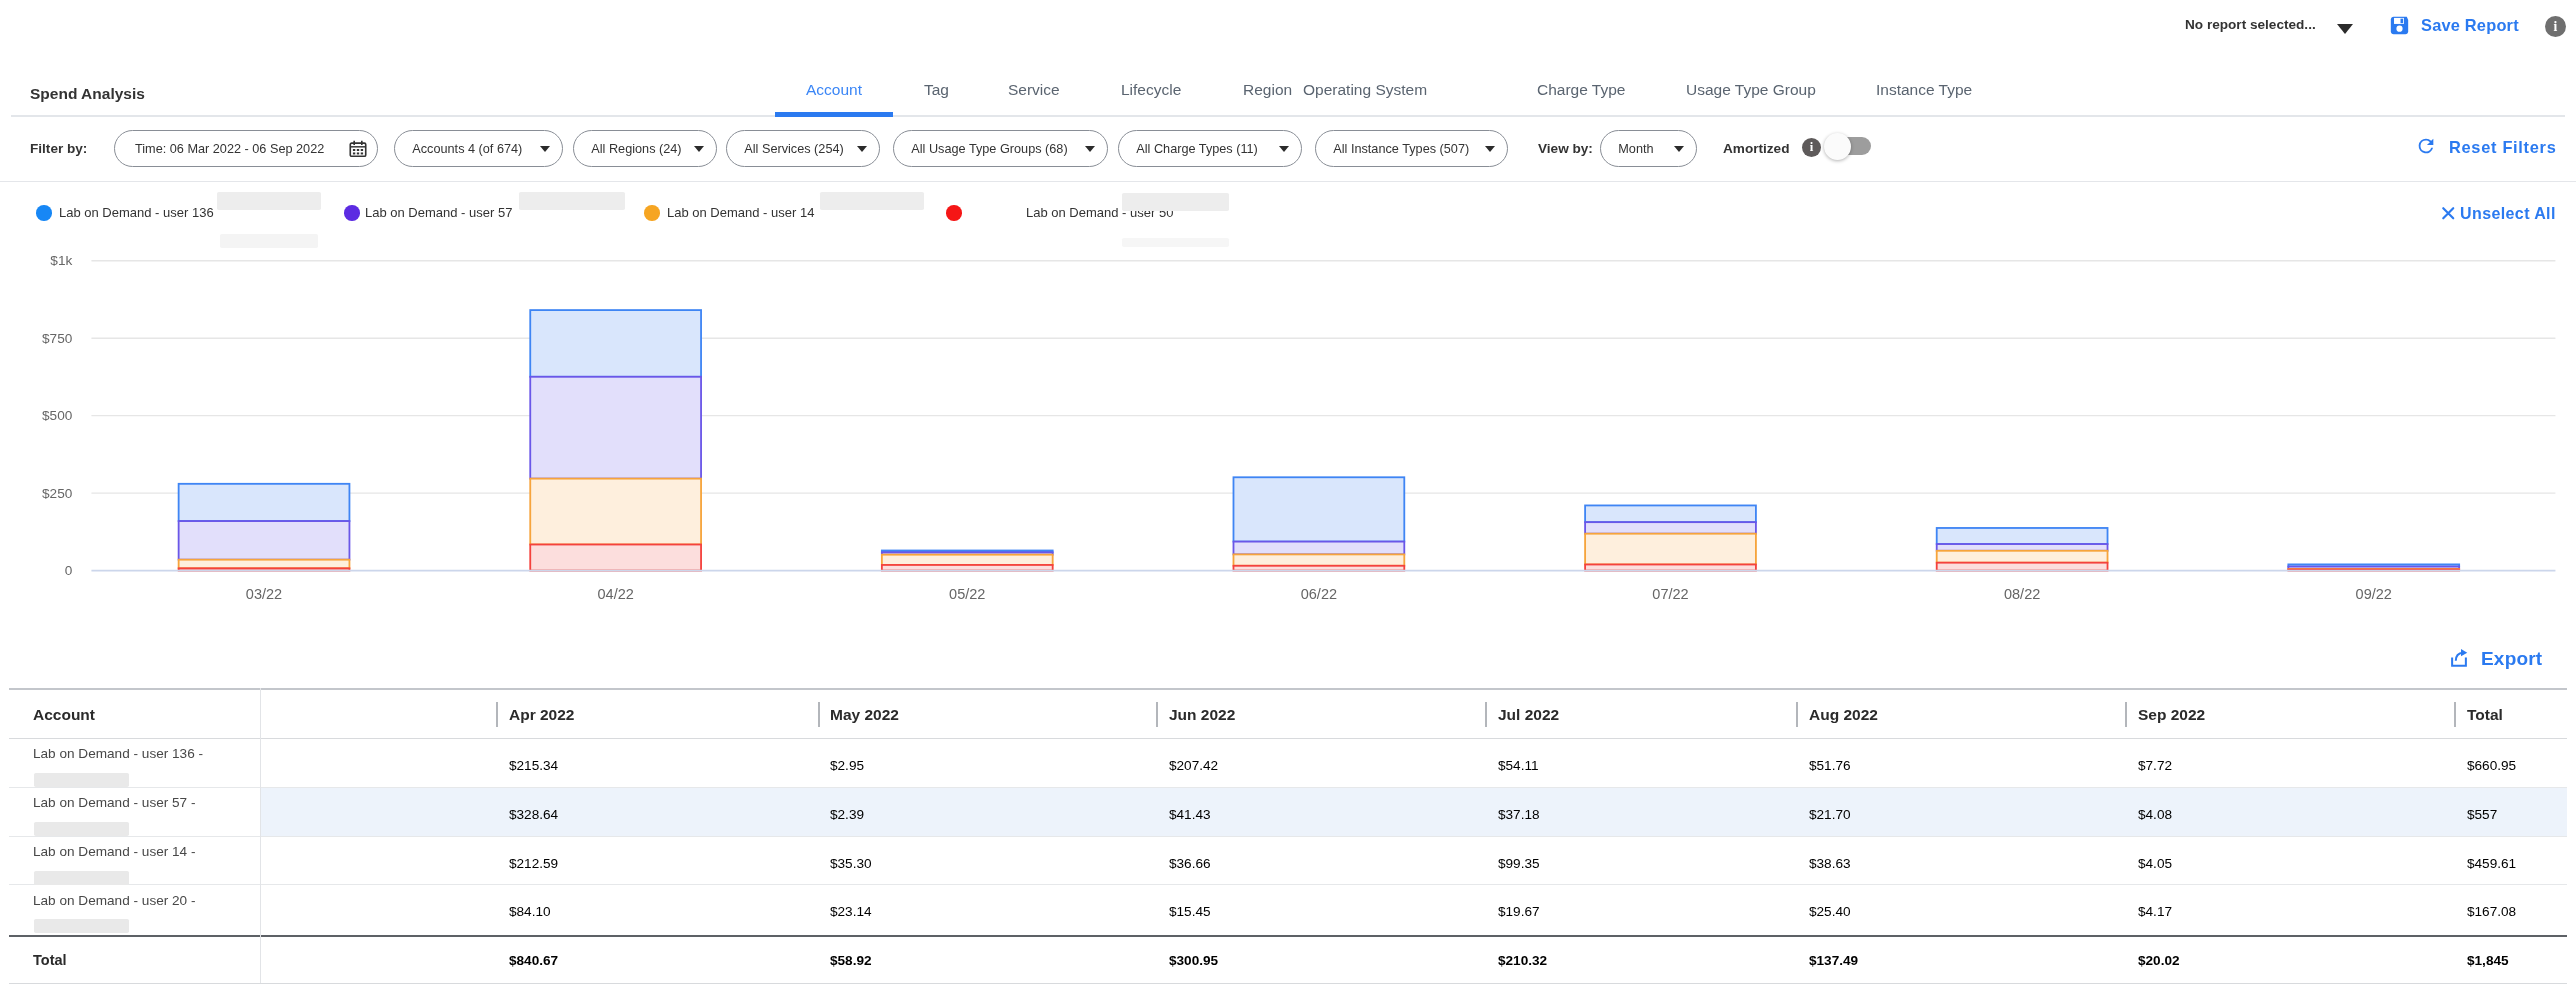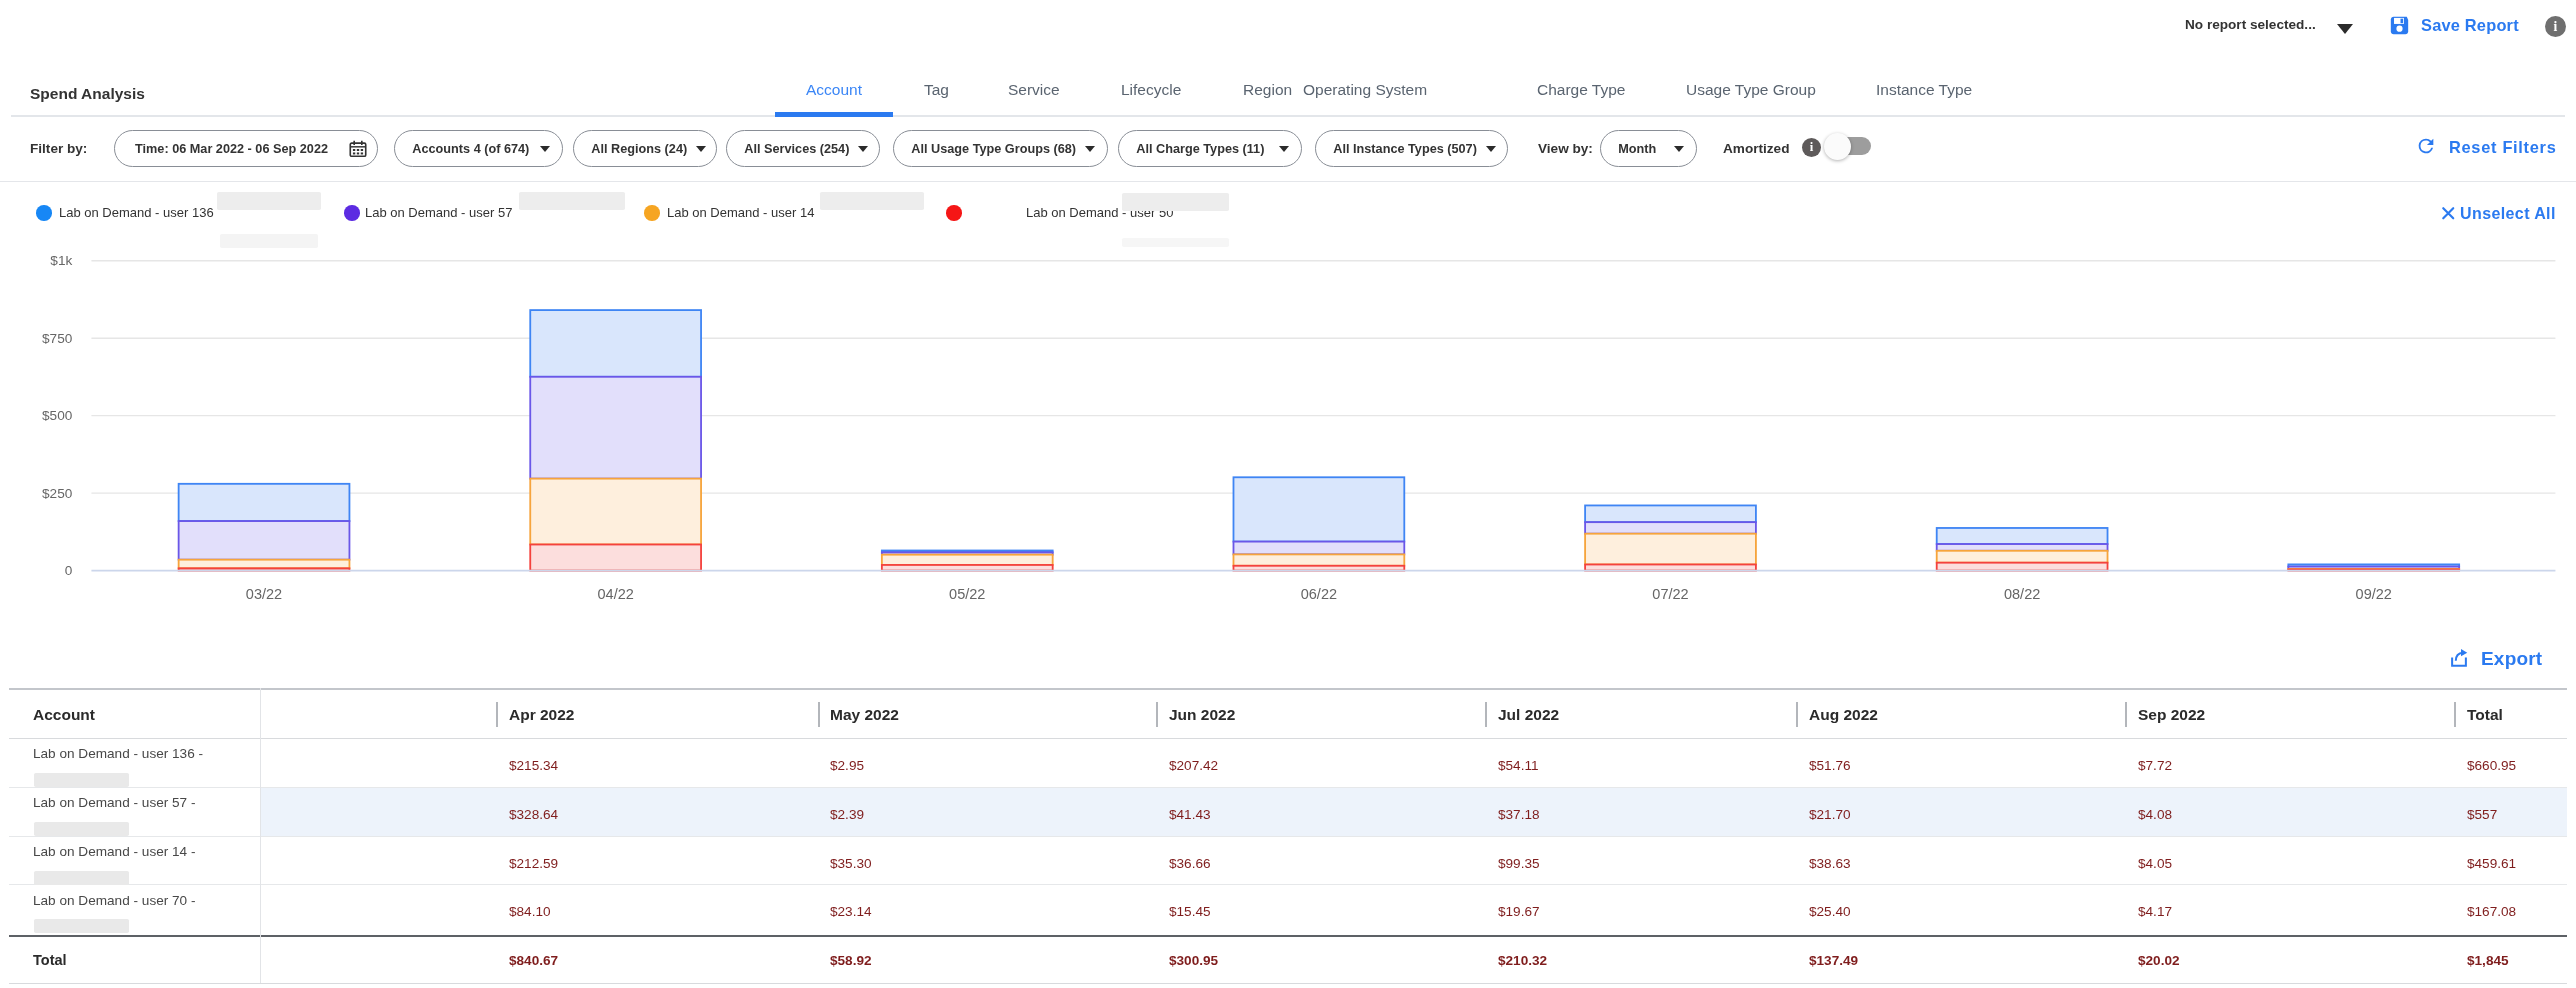--- a/index.html
+++ b/index.html
@@ -2,29 +2,29 @@
 <html style="font-size:14.5px"><head>
 <meta charset="utf-8">
 <style>
   * { margin:0; padding:0; box-sizing:border-box; }
   html,body { width:2576px; height:989px; background:#fff; }
   body { font-family:"Liberation Sans", sans-serif; color:#333; position:relative; overflow:hidden; }
   .abs { position:absolute; }
   .b { font-weight:bold; }
   .blue { color:#2b7af0; }
   .caret { width:0; height:0; border-left:6.4px solid transparent; border-right:6.4px solid transparent; border-top:7.3px solid #2b2b2b; display:inline-block; }
-  .pill { position:absolute; top:130px; height:37px; border:1.8px solid #898e96; border-radius:19px; display:flex; align-items:center; justify-content:space-between; font-size:12.7px; font-weight:bold; color:#333; padding:0 11.8px 0 17.3px; white-space:nowrap; }
+  .pill { position:absolute; top:130px; height:37px; border:1.8px solid #898e96; border-radius:19px; display:flex; align-items:center; justify-content:space-between; font-size:12.7px; font-weight:normal; color:#333; padding:0 11.8px 0 17.3px; white-space:nowrap; }
   .pcaret { width:0; height:0; border-left:5.9px solid transparent; border-right:5.9px solid transparent; border-top:6.8px solid #2b2b2b; margin-left:9px; flex:none;}
   .lbl { position:absolute; font-size:13.6px; font-weight:bold; color:#333; top:141px; }
   .dot { position:absolute; width:15.5px; height:15.5px; border-radius:50%; top:205px; }
   .ltext { position:absolute; font-size:13px; color:#333; top:205px; line-height:15.5px; }
   .blur { position:absolute; background:#ededed; border-radius:1.8px; }
   .tab { position:absolute; font-size:15.5px; color:#5a6470; top:81px; line-height:17.3px; }
   .hcell { position:absolute; font-size:15.5px; font-weight:bold; color:#2b2b2b; }
-  .vcell { position:absolute; font-size:13.6px; color:#7f1d1d; }
+  .vcell { position:absolute; font-size:13.6px; color:#000000; }
   .acct { position:absolute; font-size:13.6px; color:#484848; }
   .hdiv { position:absolute; width:1.8px; height:24.5px; top:702px; background:#b3b6bb; }
 </style>
 </head>
 <body>
 
 <div class="abs b" style="left:2185px; top:17.3px; font-size:13.6px; color:#333;">No report selected...</div>
 <div class="abs" style="left:2337px; top:21px;"><span class="caret" style="border-left-width:8.6px;border-right-width:8.6px;border-top-width:10px;"></span></div>
 <svg class="abs" style="left:2389px; top:14.5px;" width="21" height="21" viewBox="0 0 23 23">
   <path fill="#2b7af0" d="M19.5 2 H5 C3.3 2 2 3.3 2 5 v13 c0 1.7 1.3 3 3 3 h13 c1.7 0 3-1.3 3-3 V5.5 L19.5 2 z"></path>
@@ -209,21 +209,21 @@
 <div class="vcell" style="left:2467px; top:807px;">$557</div>
 <div class="acct" style="left:33px; top:844px;">Lab on Demand - user 14 -</div>
 <div class="blur" style="left:34px; top:871px; width:95px; height:13.6px; background:#e9e9e9;"></div>
 <div class="vcell" style="left:509px; top:856px;">$212.59</div>
 <div class="vcell" style="left:830px; top:856px;">$35.30</div>
 <div class="vcell" style="left:1169px; top:856px;">$36.66</div>
 <div class="vcell" style="left:1498px; top:856px;">$99.35</div>
 <div class="vcell" style="left:1809px; top:856px;">$38.63</div>
 <div class="vcell" style="left:2138px; top:856px;">$4.05</div>
 <div class="vcell" style="left:2467px; top:856px;">$459.61</div>
-<div class="acct" style="left:33px; top:893px;">Lab on Demand - user 70 -</div>
+<div class="acct" style="left:33px; top:893px;">Lab on Demand - user 20 -</div>
 <div class="blur" style="left:34px; top:919px; width:95px; height:13.6px; background:#e9e9e9;"></div>
 <div class="vcell" style="left:509px; top:904px;">$84.10</div>
 <div class="vcell" style="left:830px; top:904px;">$23.14</div>
 <div class="vcell" style="left:1169px; top:904px;">$15.45</div>
 <div class="vcell" style="left:1498px; top:904px;">$19.67</div>
 <div class="vcell" style="left:1809px; top:904px;">$25.40</div>
 <div class="vcell" style="left:2138px; top:904px;">$4.17</div>
 <div class="vcell" style="left:2467px; top:904px;">$167.08</div>
 <div class="hcell" style="left:33px; top:952px; font-size:14.5px;">Total</div>
 <div class="vcell b" style="left:509px; top:953px;">$840.67</div>

